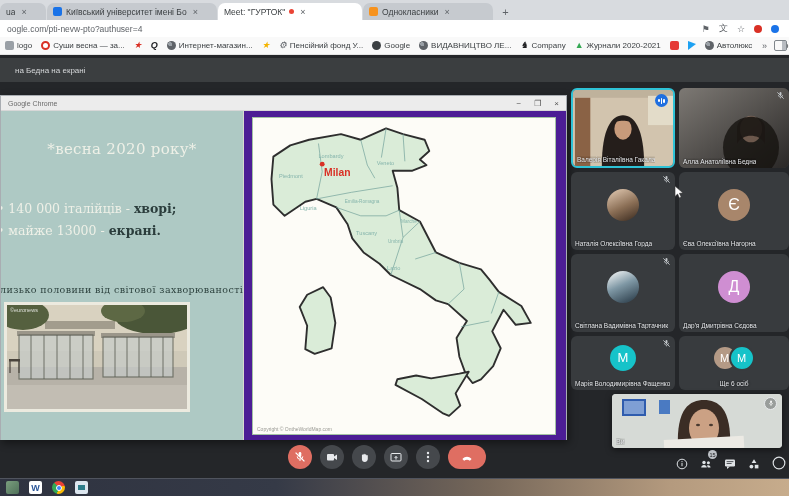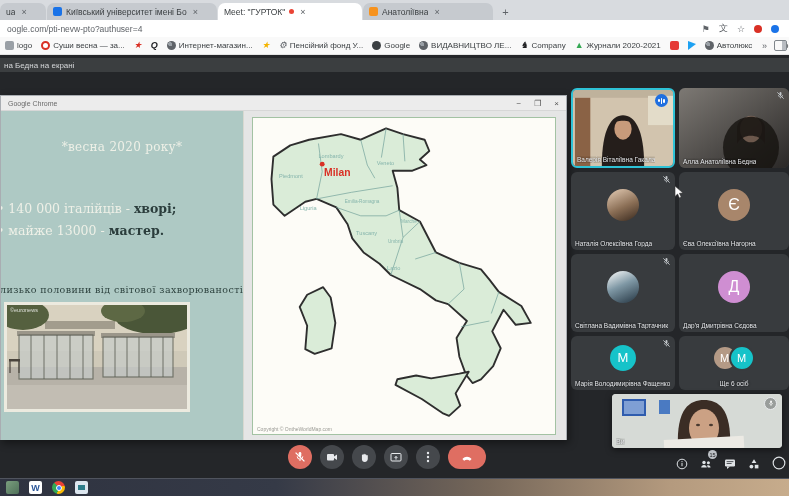--- a/index.html
+++ b/index.html
@@ -30,39 +30,39 @@
   .i-dark{background:#3c4043;border-radius:50%;}
   .i-redsq{background:#e53935;}
   .i-bird{width:0;height:0;border-left:8px solid #1da1f2;border-top:3px solid transparent;border-bottom:6px solid transparent;border-radius:0;background:none;}
   .i-doc{background:#757575;}
   .bm-end{position:absolute;right:2px;top:0;height:100%;display:flex;align-items:center;gap:7px;padding-left:8px;background:#f9f9f9;font-size:9px;color:#5f6368;}
   .i-panel{width:11px;height:9px;border:1px solid #80868b;border-radius:2px;position:relative;}
   .i-panel::after{content:"";position:absolute;right:0;top:0;width:4px;height:100%;background:#b8bcc1;}
 
   
   .meet{position:absolute;left:0;top:55px;width:789px;height:423px;background:#242629;}
-  .banner{position:absolute;left:0;top:3px;width:789px;height:14px;background:rgba(216,221,224,0.13);display:flex;align-items:center;font-size:8px;color:#d5d7d9;padding-left:6px;box-sizing:border-box;}
+  .banner{position:absolute;left:0;top:3px;width:789px;height:24px;background:rgba(216,221,224,0.13);display:flex;align-items:center;font-size:8px;color:#d5d7d9;padding-left:17px;box-sizing:border-box;}
 
   .win{position:absolute;left:0;top:40px;width:567px;height:345px;background:#fff;border:1px solid #a9adb2;box-sizing:border-box;box-shadow:2px 3px 8px rgba(0,0,0,.45);}
   .win-tb{height:14px;background:#ececec;border-bottom:1px solid #d7d7d7;display:flex;align-items:center;font-size:7px;color:#6a6a6a;padding:0 7px;}
   .win-ctrl{margin-left:auto;display:flex;gap:13px;font-size:8px;color:#555;}
   .win-body{position:relative;height:329px;display:flex;overflow:hidden;}
 
   .slide{width:242px;height:100%;background:#aec9c4;position:relative;overflow:hidden;font-family:"DejaVu Serif",serif;flex:none;}
-  .s-spring{position:absolute;top:29px;width:100%;text-align:center;color:#eef0e7;font-size:12px;letter-spacing:.3px;}
+  .s-spring{position:absolute;top:29px;width:100%;text-align:center;color:#eef0e7;font-size:15px;letter-spacing:.3px;}
   .s-head{position:absolute;top:56px;width:100%;text-align:center;color:#273a3a;font-size:16px;font-weight:600;}
   .s-line{position:absolute;left:-4px;white-space:nowrap;font-size:12.5px;color:#eef0e7;}
   .s-line b{color:#2b3d3c;font-weight:600;}
   .s-b1{top:90px;} .s-b2{top:112px;}
   .s-city{position:absolute;top:141px;width:100%;display:flex;align-items:center;justify-content:center;gap:6px;color:#243635;font-size:20px;}
   .s-cap{position:absolute;top:173px;left:-7px;white-space:nowrap;font-size:9.5px;letter-spacing:.4px;color:#2f4440;}
   .s-photo{position:absolute;top:191px;left:3px;width:180px;height:104px;border:3px solid #eceadf;background:#cfc9b8;}
   .wm{position:absolute;left:3px;top:2px;font-size:5.5px;color:rgba(255,255,255,.8);font-family:"Liberation Sans",sans-serif;}
 
-  .mappanel{flex:1;background:#e5e5e5;position:relative;border-left:1px solid #d8d8d0;}
+  .mappanel{flex:1;background:#4c1d95;position:relative;border-left:1px solid #d8d8d0;}
   .mapcard{position:absolute;left:8px;top:6px;width:302px;height:316px;background:#fdfcf7;border:1px solid #a3c2a3;}
   .copyr{position:absolute;left:4px;bottom:2px;font-size:5px;color:#9a9a94;font-family:"Liberation Sans",sans-serif;}
 
   
   .tile{position:absolute;background:#383b3e;border-radius:6px;overflow:hidden;}
   .tile.active{border:2px solid #2ec2d6;box-sizing:border-box;}
   .t-name{position:absolute;left:4px;bottom:3px;font-size:6.5px;color:#e3e5e8;white-space:nowrap;max-width:96%;overflow:hidden;text-shadow:0 0 3px rgba(0,0,0,.9);}
   .t-name.center{left:0;right:0;text-align:center;max-width:none;}
   .t-mic{position:absolute;top:3px;right:4px;width:9px;height:9px;}
   .t-audio{position:absolute;top:4px;right:5px;width:13px;height:13px;border-radius:50%;background:#1f6fe0;display:flex;align-items:center;justify-content:center;gap:1px;}
@@ -114,21 +114,21 @@
       <span class="x">×</span>
     </div>
     <div class="tab active" style="width:132px">
 
       <span class="ttl">Meet: "ГУРТОК"</span>
       <span class="recdot"></span>
       <span class="x">×</span>
     </div>
     <div class="tab" style="width:118px">
       <span class="fav ok"></span>
-      <span class="ttl">Анатоліївна</span>
+      <span class="ttl">Однокласники</span>
       <span class="x">×</span>
     </div>
     <div class="newtab">+</div>
   </div>
 
   <div class="addrbar">
     <div class="url">oogle.com/pti-nevw-pto?authuser=4</div>
     <div class="addr-ic">
       <span style="color:#5f6368">⚑</span>
       <span style="color:#5f6368">文</span>
@@ -213,21 +213,21 @@
           <span>−</span>
           <span>❒</span>
           <span>×</span>
         </span>
       </div>
       <div class="win-body">
 
         <div class="slide">
           <div class="s-spring">*весна 2020 року*</div>
           <div class="s-line s-b1"><span>• 140 000 італійців - </span><b>хворі;</b></div>
-          <div class="s-line s-b2"><span>• майже 13000 - </span><b>мастер.</b></div>
+          <div class="s-line s-b2"><span>• майже 13000 - </span><b>екрані.</b></div>
           <div class="s-cap">близько половини від світової захворюваності</div>
           <div class="s-photo">
             <svg width="180" height="104" viewBox="0 0 180 104" preserveAspectRatio="none">
               <rect width="180" height="104" fill="#cfc9b8"></rect>
               <rect x="0" y="0" width="180" height="46" fill="#d9d2c0"></rect>
               <rect x="38" y="16" width="70" height="8" fill="#6b6659" opacity=".5"></rect>
               <ellipse cx="16" cy="10" rx="26" ry="15" fill="#55603f"></ellipse>
               <ellipse cx="150" cy="12" rx="42" ry="17" fill="#4a5638"></ellipse>
               <ellipse cx="116" cy="6" rx="22" ry="11" fill="#5d6844"></ellipse>
               <rect y="62" width="180" height="42" fill="#b7b2a8"></rect>

